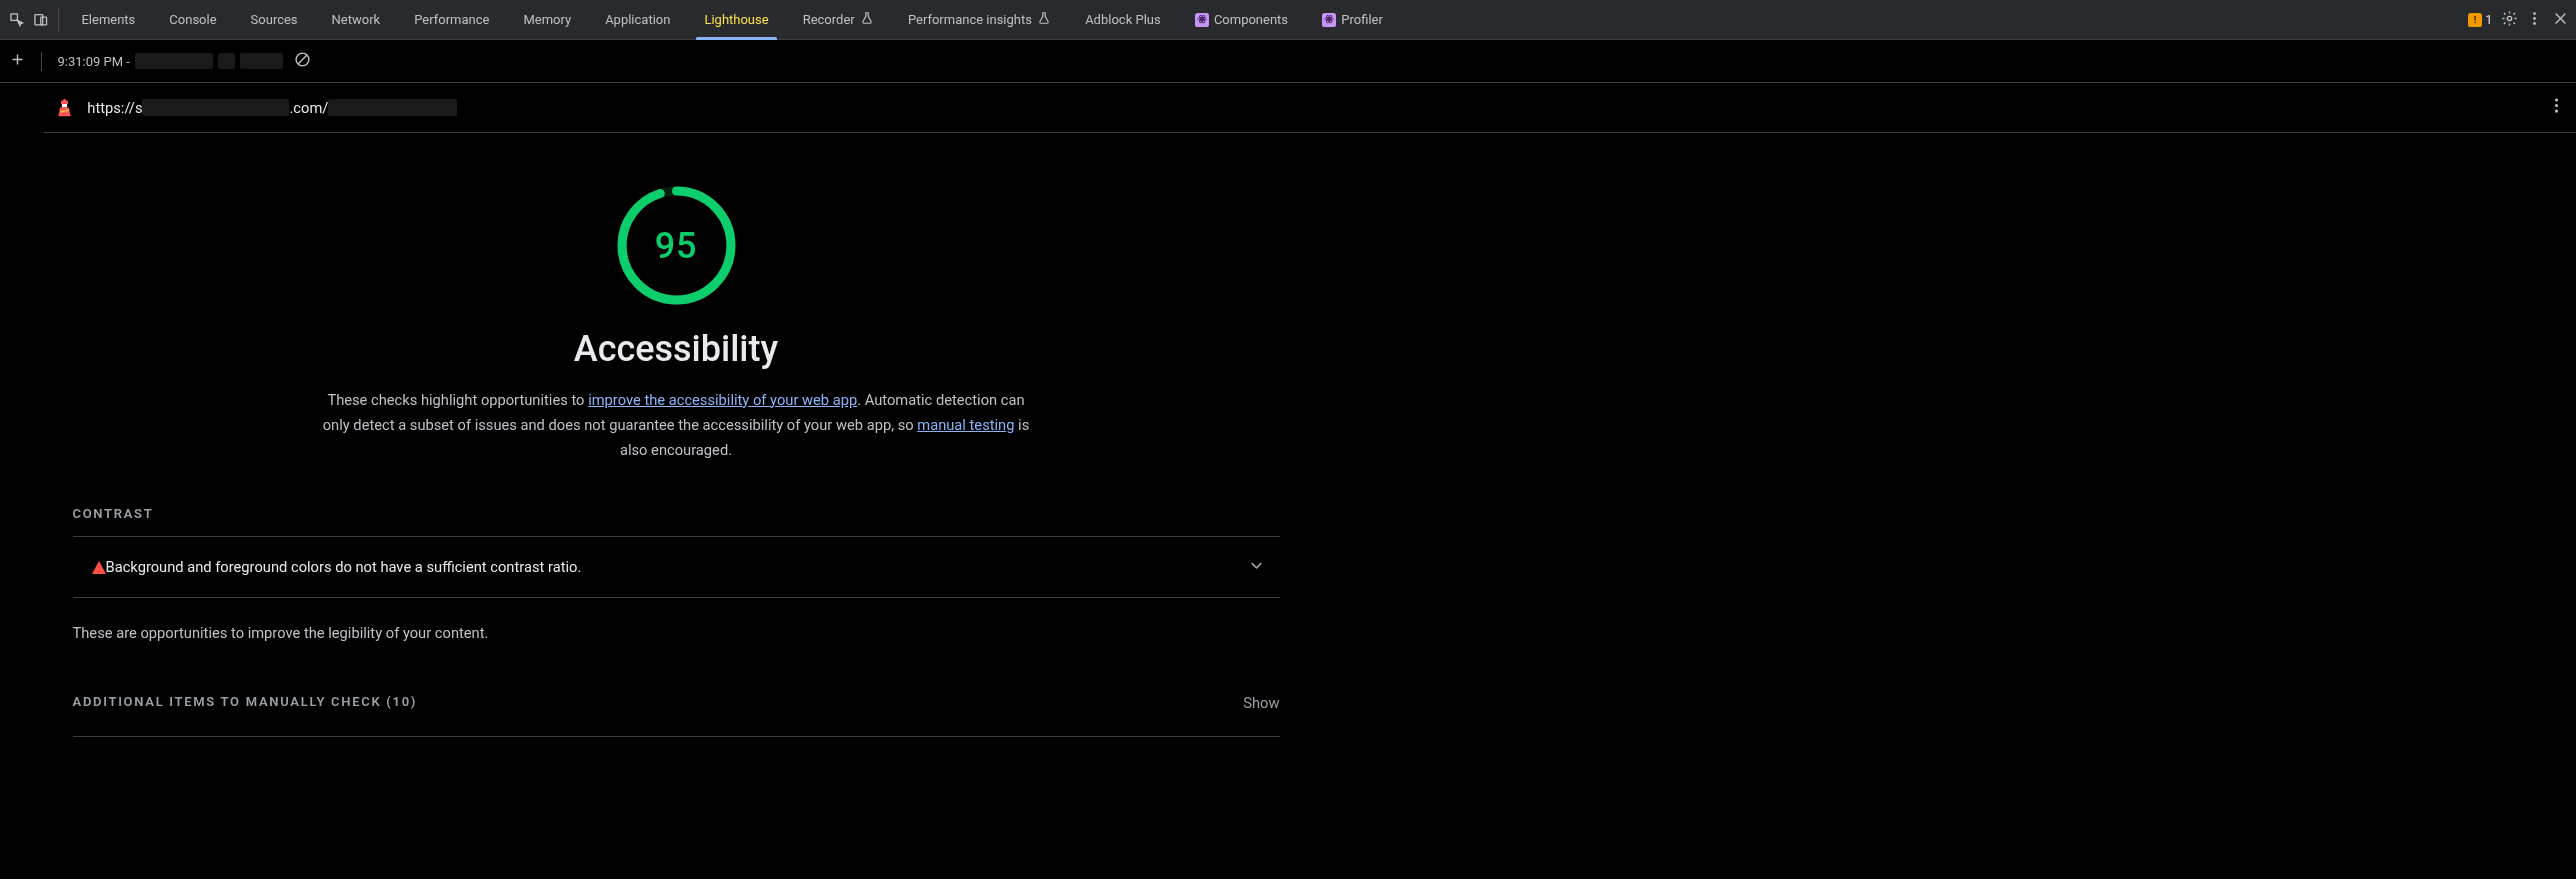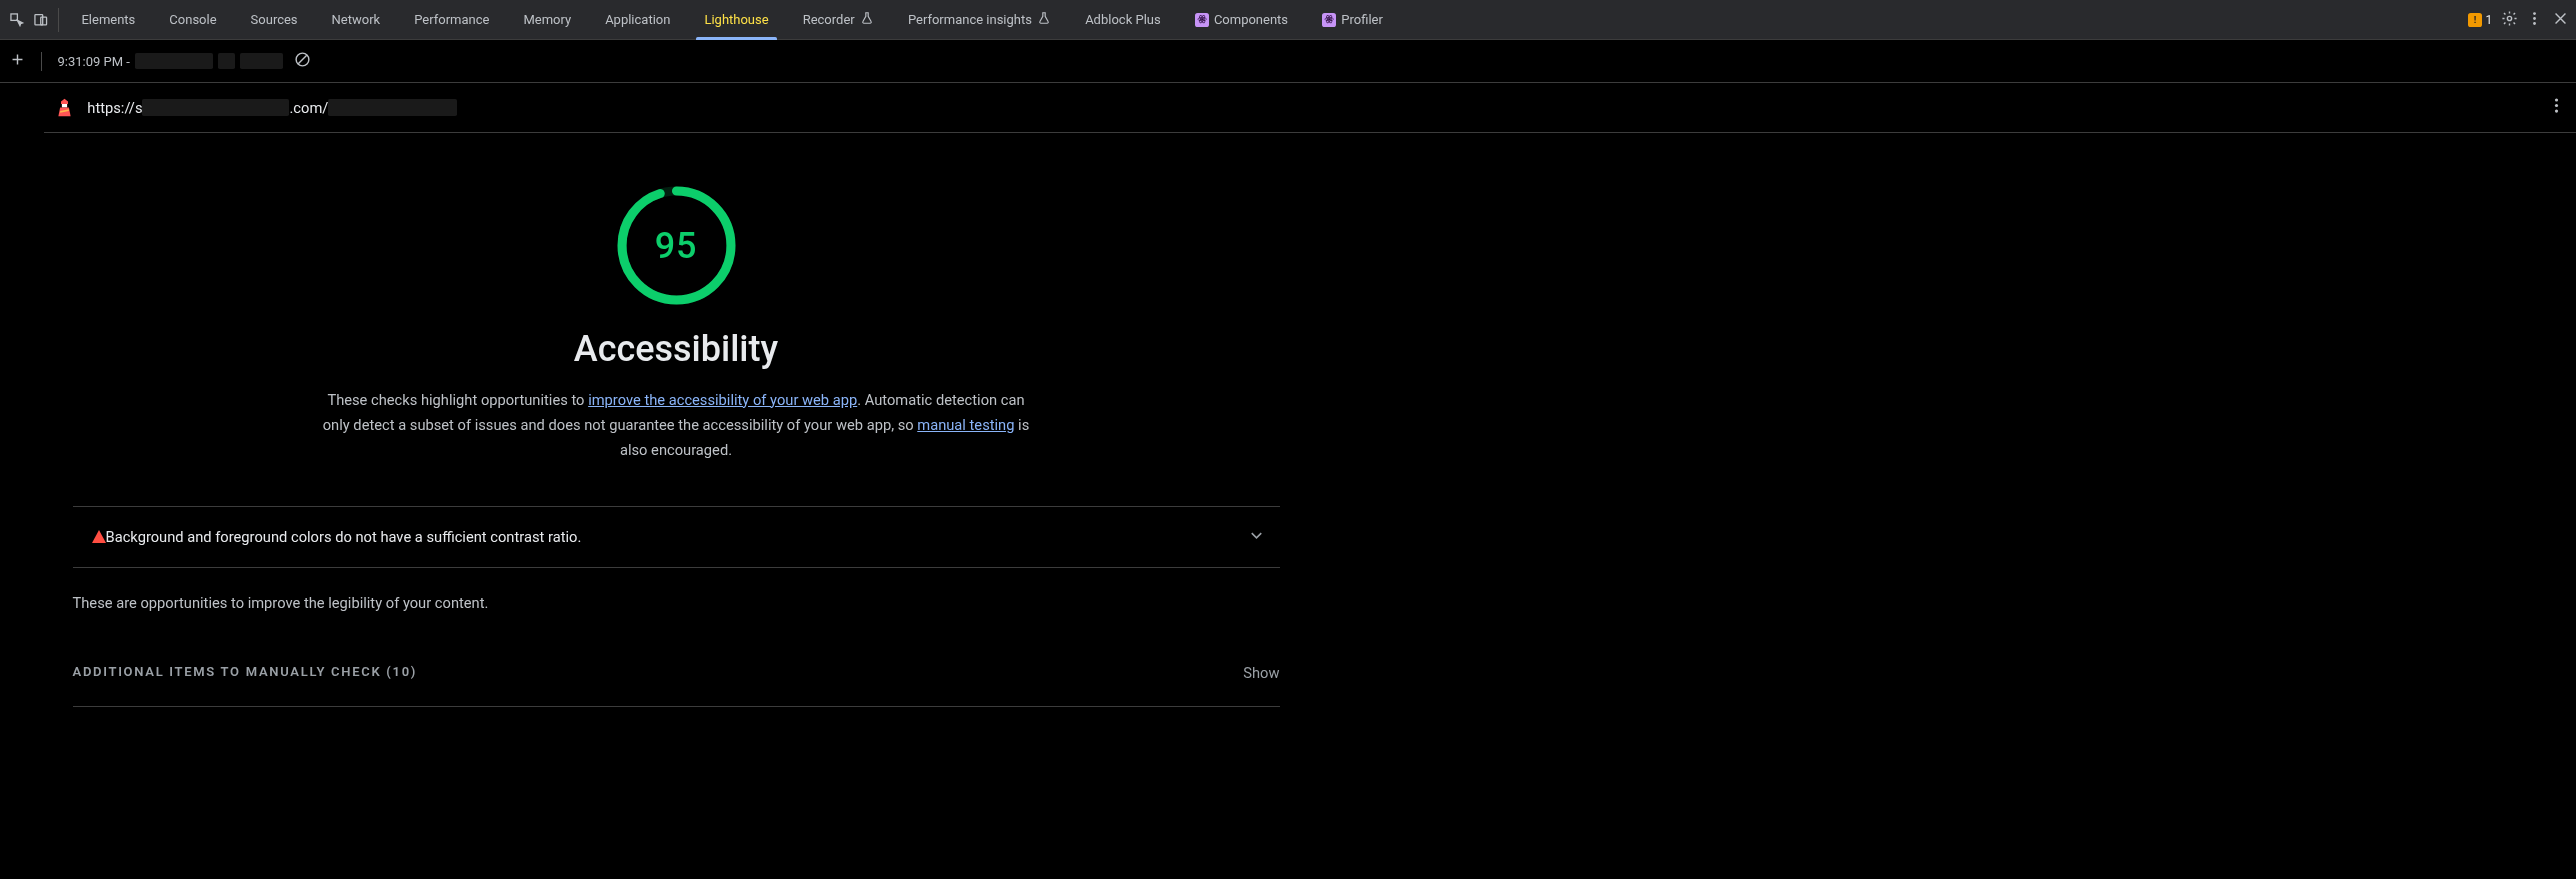--- a/index.html
+++ b/index.html
@@ -387,20 +387,21 @@
       </svg>
       <div class="score">95</div>
     </div>
     <div class="category-title">Accessibility</div>
     <div class="description">
       <span>These checks highlight opportunities to </span><a href="#">improve the accessibility of your web app</a><span>. Automatic detection can only detect a subset of issues and does not guarantee the accessibility of your web app, so </span><a href="#">manual testing</a><span> is also encouraged.</span>
     </div>
   </div>
 
   <div class="section">
+    <div class="section-title">CONTRAST</div>
     <div class="audit-row">
       <div class="tri"></div>
       <div class="label">Background and foreground colors do not have a sufficient contrast ratio.</div>
       <div class="chev">
         <svg viewBox="0 0 24 24" fill="none" stroke="currentColor" stroke-width="2">
             <path d="M6 9l6 6 6-6"></path>
           </svg>
       </div>
     </div>
     <div class="section-note">These are opportunities to improve the legibility of your content.</div>

